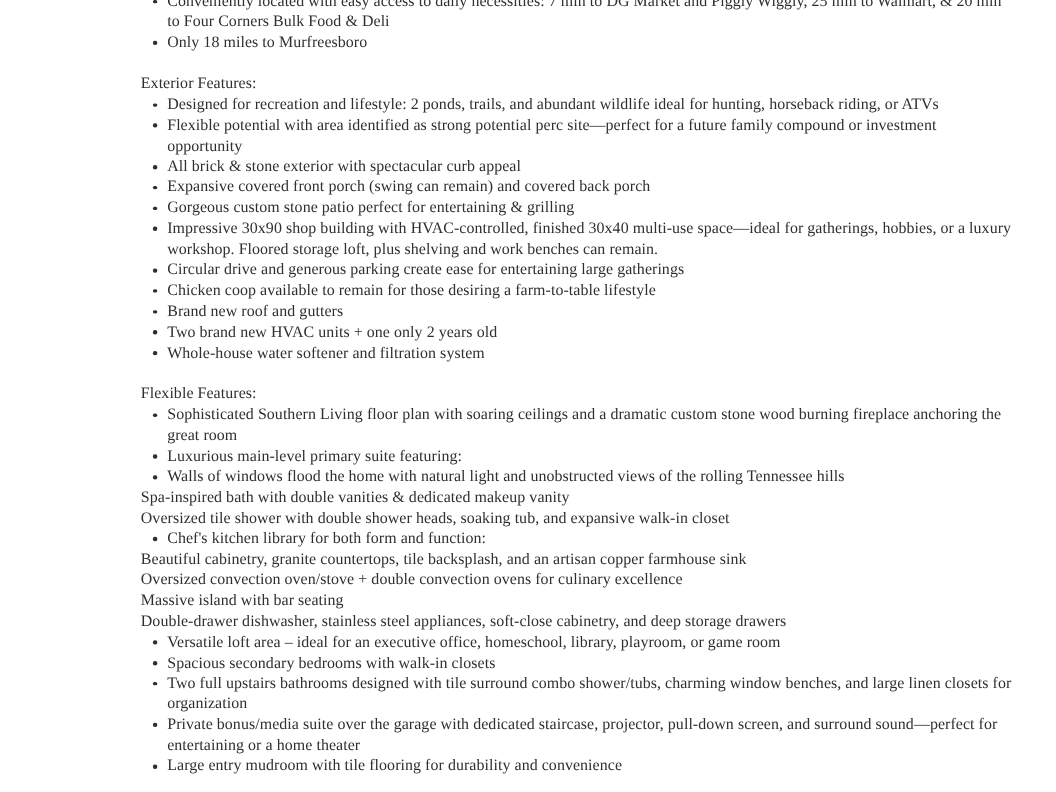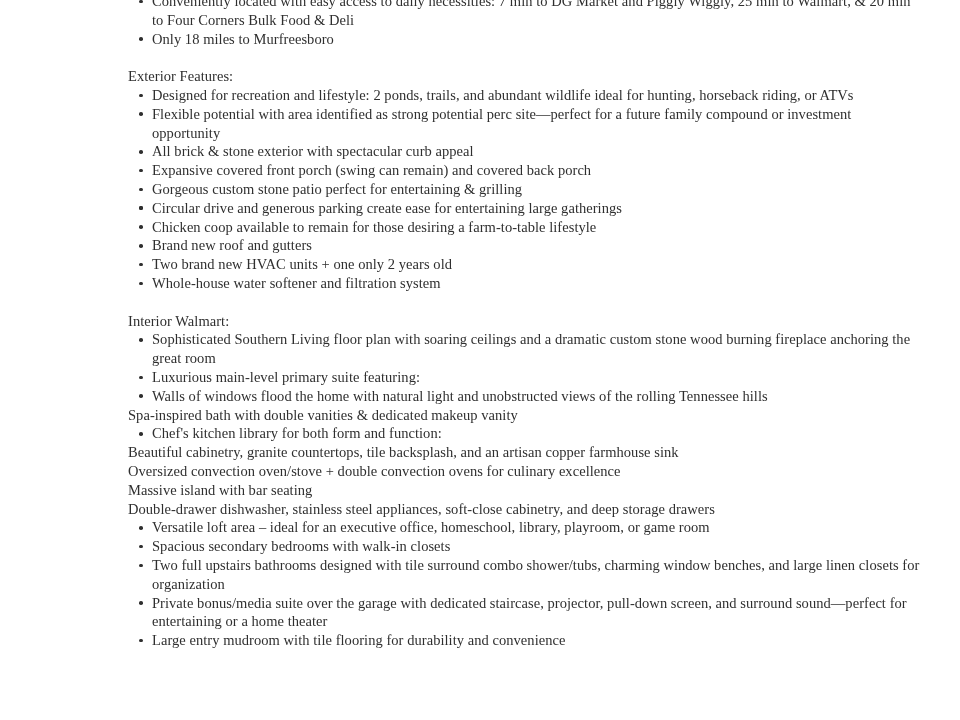--- a/index.html
+++ b/index.html
@@ -44,33 +44,34 @@
       <div class="li"><span class="dot"></span><span>Only 18 miles to Murfreesboro</span></div>
     </div>
   <div id="sections">
       <div class="section">
         <div class="heading">Exterior Features:</div>
         <div class="li"><span class="dot"></span><span>Designed for recreation and lifestyle: 2 ponds, trails, and abundant wildlife ideal for hunting, horseback riding, or ATVs</span></div>
         <div class="li"><span class="dot"></span><span>Flexible potential with area identified as strong potential perc site—perfect for a future family compound or investment opportunity</span></div>
         <div class="li"><span class="dot"></span><span>All brick &amp; stone exterior with spectacular curb appeal</span></div>
         <div class="li"><span class="dot"></span><span>Expansive covered front porch (swing can remain) and covered back porch</span></div>
         <div class="li"><span class="dot"></span><span>Gorgeous custom stone patio perfect for entertaining &amp; grilling</span></div>
-        <div class="li"><span class="dot"></span></div>
+        <div class="li"><span class="dot"></span><span>Impressive 30x90 shop building with HVAC-controlled, finished 30x40 multi-use space—ideal for gatherings, hobbies, or a luxury workshop. Floored storage loft, plus shelving and work benches can remain.</span></div>
         <div class="li"><span class="dot"></span><span>Circular drive and generous parking create ease for entertaining large gatherings</span></div>
         <div class="li"><span class="dot"></span><span>Chicken coop available to remain for those desiring a farm-to-table lifestyle</span></div>
         <div class="li"><span class="dot"></span><span>Brand new roof and gutters</span></div>
         <div class="li"><span class="dot"></span><span>Two brand new HVAC units + one only 2 years old</span></div>
         <div class="li"><span class="dot"></span><span>Whole-house water softener and filtration system</span></div>
       </div>
       <div class="section">
-        <div class="heading">Interior Walmart:</div>
+        <div class="heading">Flexible Features:</div>
         <div class="li"><span class="dot"></span><span>Sophisticated Southern Living floor plan with soaring ceilings and a dramatic custom stone wood burning fireplace anchoring the great room</span></div>
         <div class="li"><span class="dot"></span><span>Luxurious main-level primary suite featuring:</span></div>
         <div class="li"><span class="dot"></span><span>Walls of windows flood the home with natural light and unobstructed views of the rolling Tennessee hills</span></div>
         <div class="line"><span>Spa-inspired bath with double vanities &amp; dedicated makeup vanity</span></div>
+        <div class="line"><span>Oversized tile shower with double shower heads, soaking tub, and expansive walk-in closet</span></div>
         <div class="li"><span class="dot"></span><span>Chef's kitchen library for both form and function:</span></div>
         <div class="line"><span>Beautiful cabinetry, granite countertops, tile backsplash, and an artisan copper farmhouse sink</span></div>
         <div class="line"><span>Oversized convection oven/stove + double convection ovens for culinary excellence</span></div>
         <div class="line"><span>Massive island with bar seating</span></div>
         <div class="line"><span>Double-drawer dishwasher, stainless steel appliances, soft-close cabinetry, and deep storage drawers</span></div>
         <div class="li"><span class="dot"></span><span>Versatile loft area – ideal for an executive office, homeschool, library, playroom, or game room</span></div>
         <div class="li"><span class="dot"></span><span>Spacious secondary bedrooms with walk-in closets</span></div>
         <div class="li"><span class="dot"></span><span>Two full upstairs bathrooms designed with tile surround combo shower/tubs, charming window benches, and large linen closets for organization</span></div>
         <div class="li"><span class="dot"></span><span>Private bonus/media suite over the garage with dedicated staircase, projector, pull-down screen, and surround sound—perfect for entertaining or a home theater</span></div>
         <div class="li"><span class="dot"></span><span>Large entry mudroom with tile flooring for durability and convenience</span></div>

